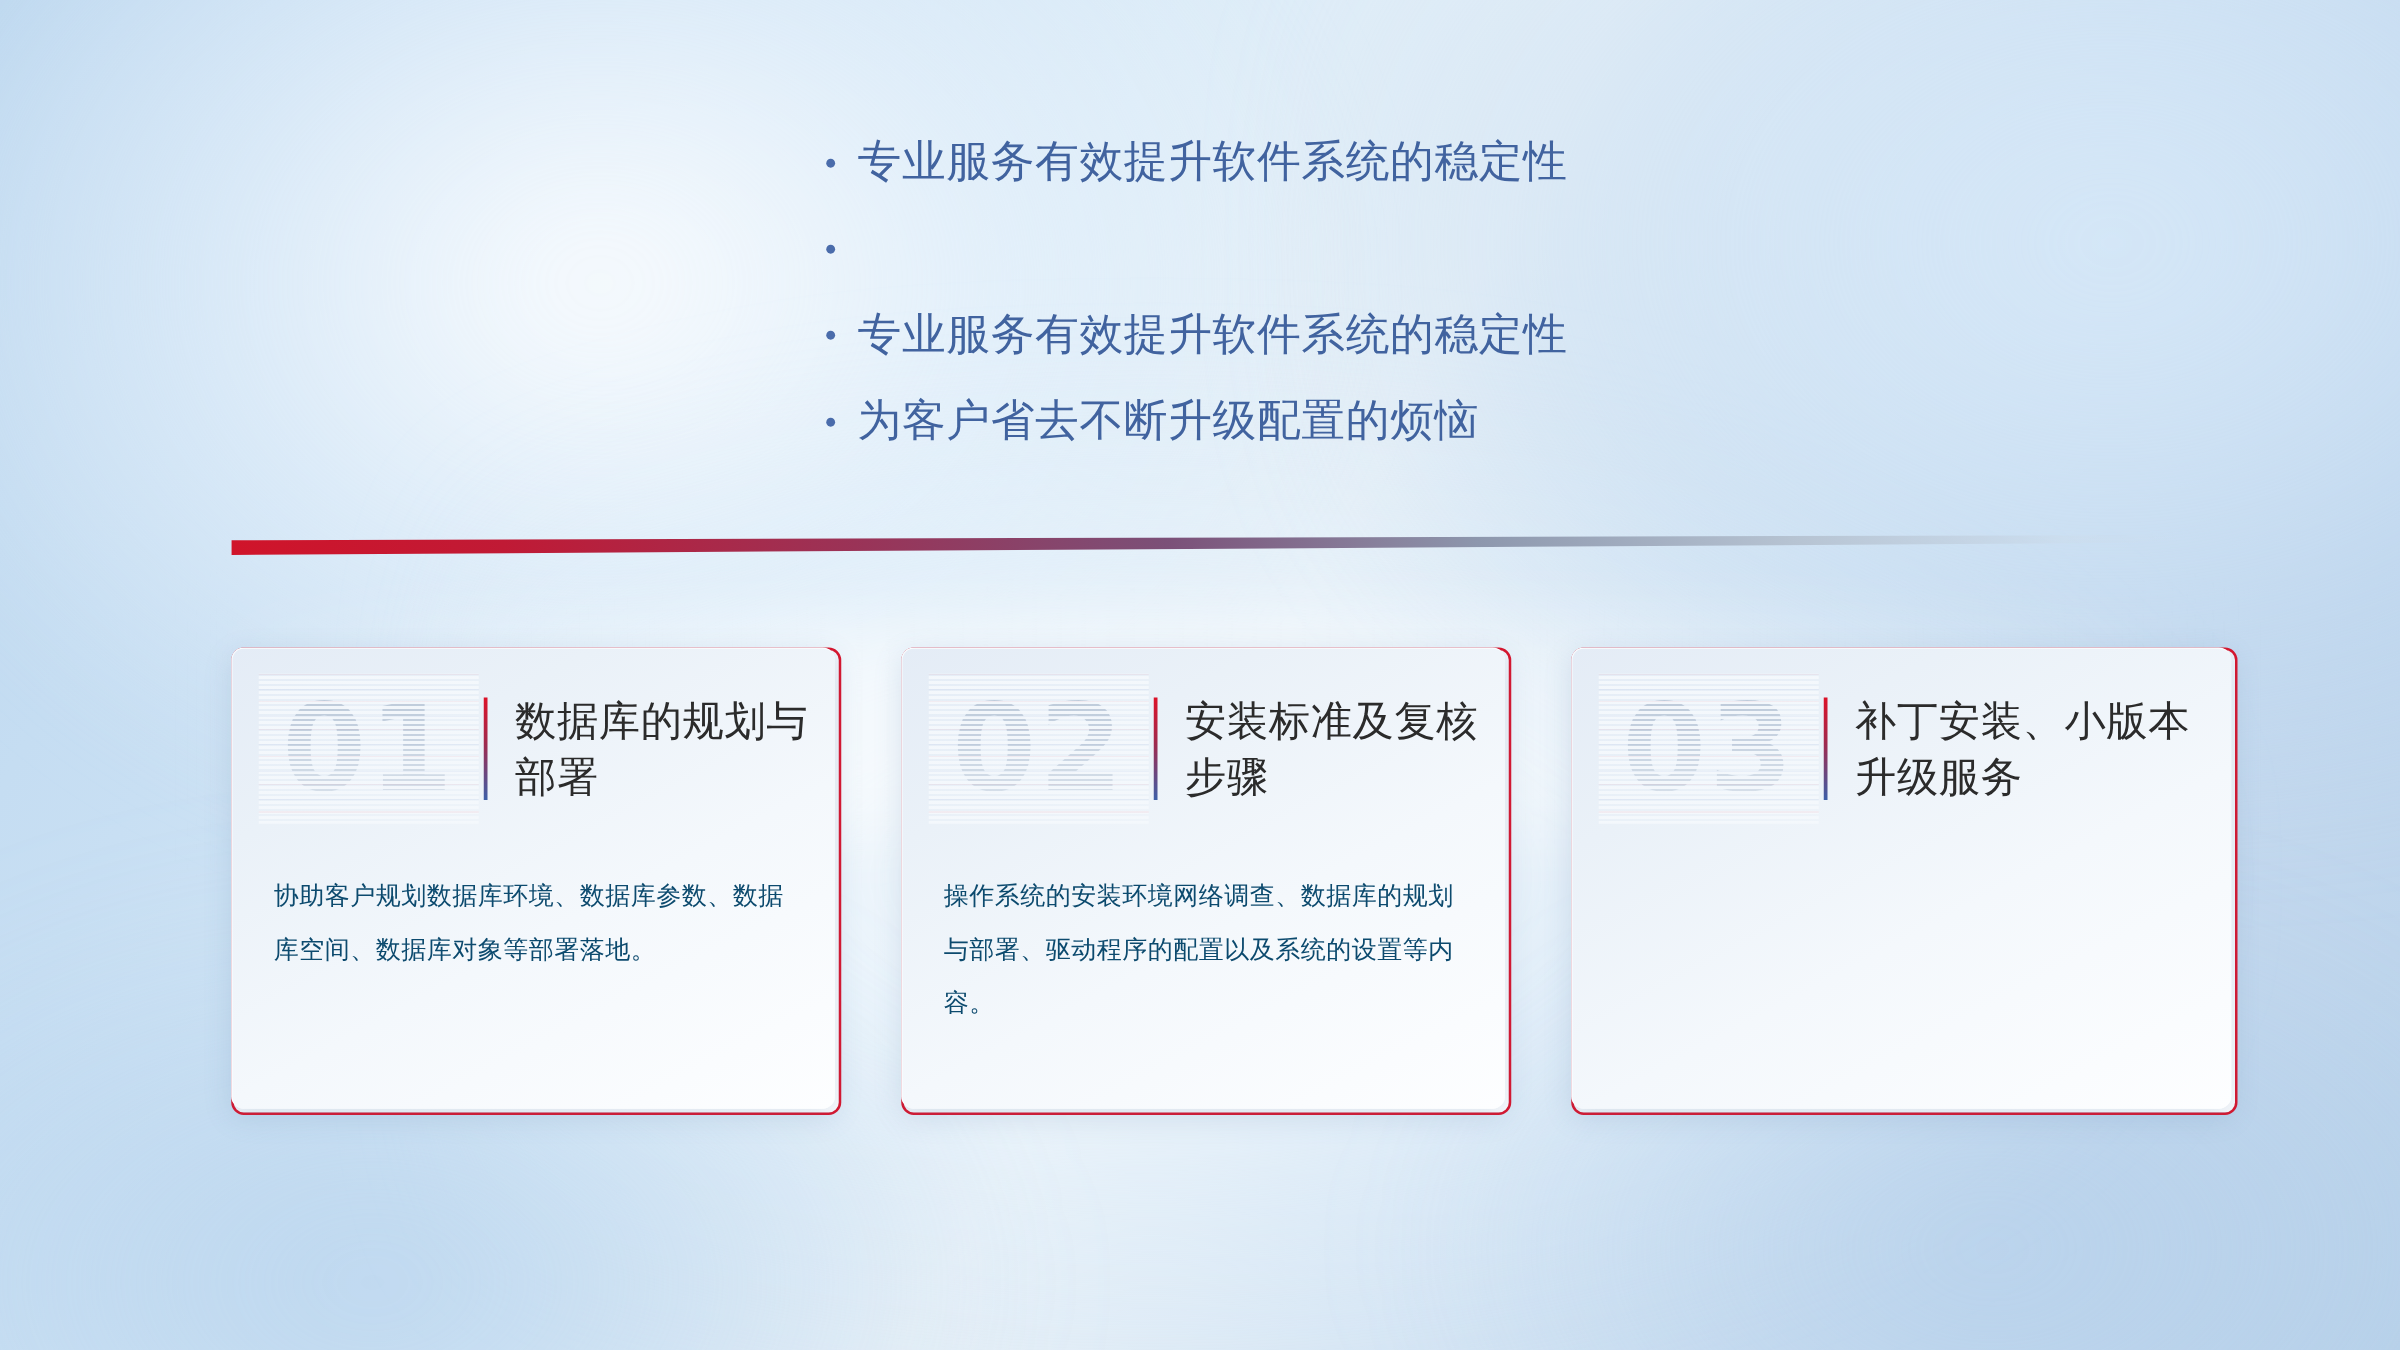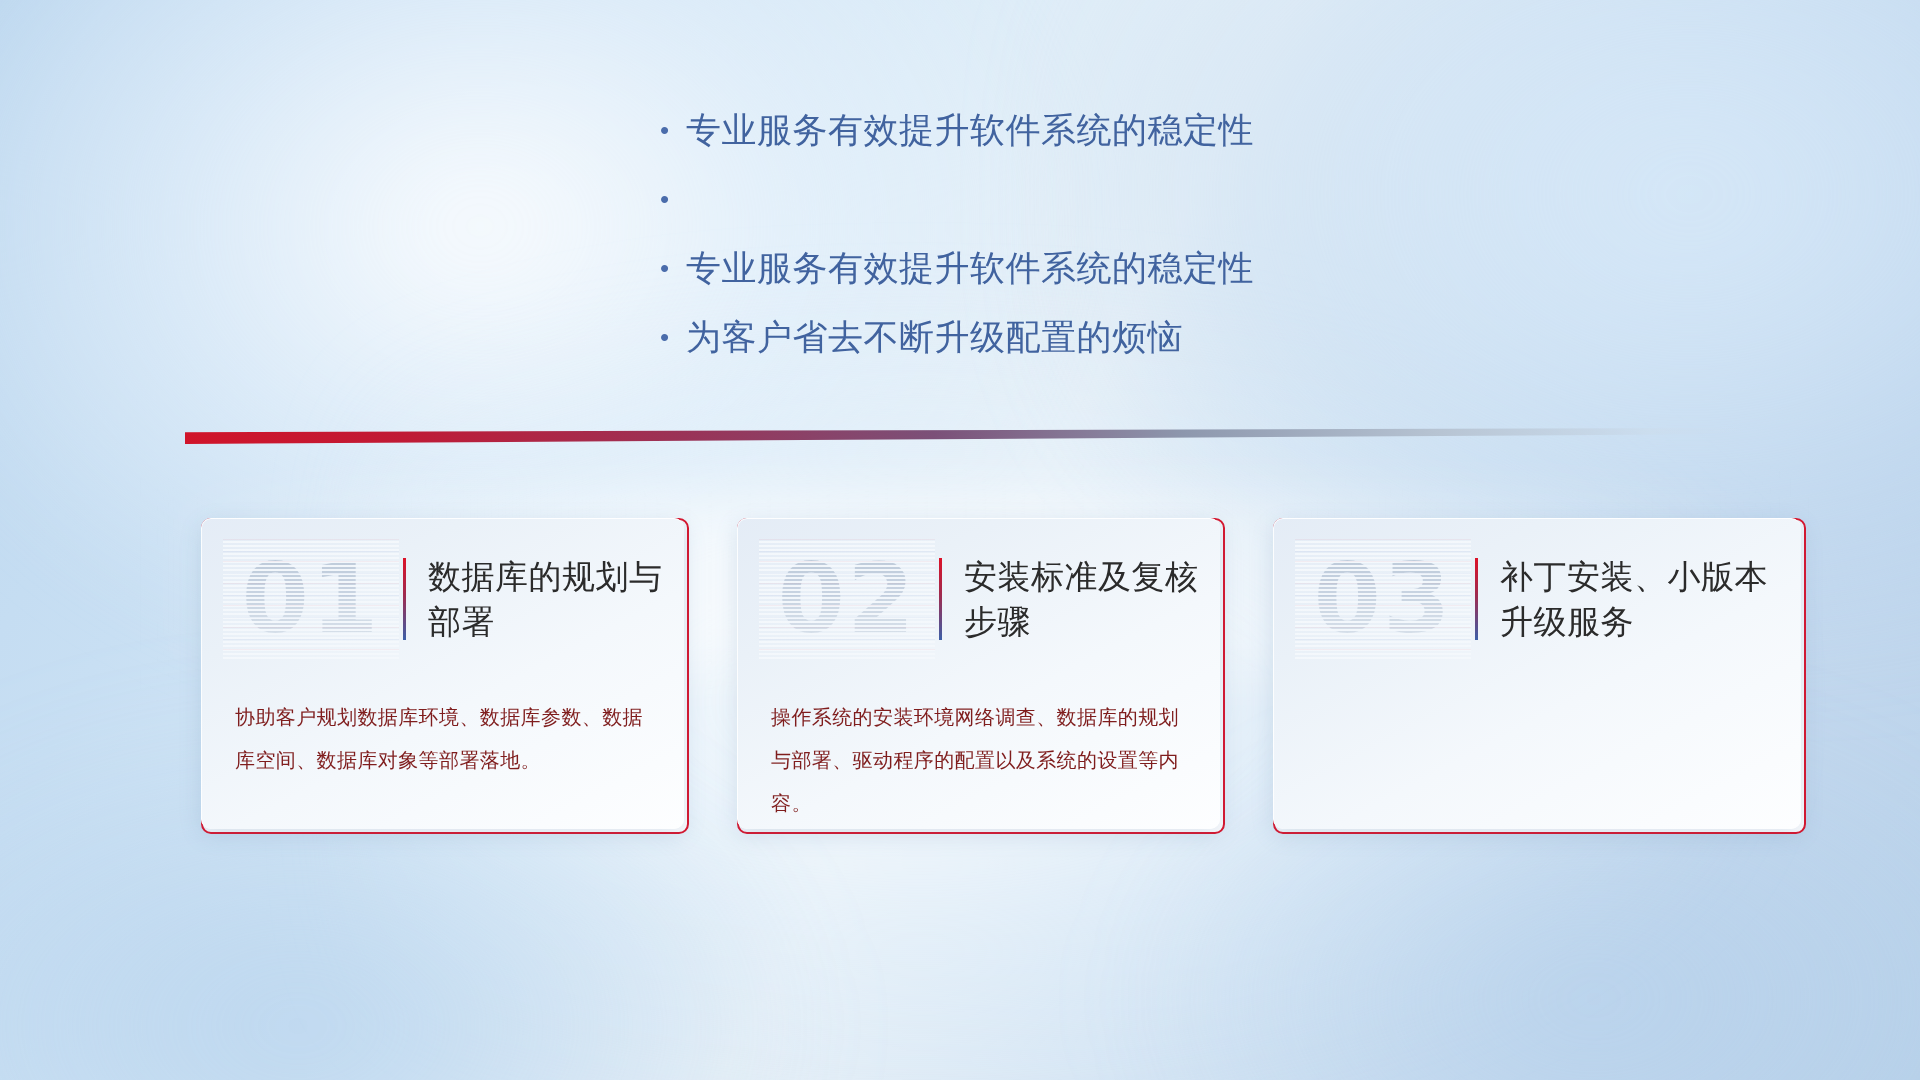--- a/index.html
+++ b/index.html
@@ -40,21 +40,21 @@
     font-family:"Liberation Sans","DejaVu Sans",sans-serif;font-weight:500;}
 
   
   #divider{position:absolute;left:185px;top:428px;width:1560px;height:16px;}
   .div-line{position:absolute;left:0;top:0;width:100%;height:100%;
     background:linear-gradient(90deg,#d0142a 0%,#c01a35 14%,#9a3357 32%,#7b5078 48%,#8d97ad 64%,#b6c3d2 80%,rgba(205,216,228,.25) 94%,rgba(205,216,228,0) 100%);
     clip-path:polygon(0 26%, 100% 0%, 100% 38%, 0 100%);}
 
   
   #cards{position:absolute;left:185px;top:518px;width:1560px;height:388px;}
-  .card{position:absolute;top:0;width:488px;height:316px;margin-left:16px;}
+  .card{position:absolute;top:0;width:488px;height:374px;}
   .card-accent{position:absolute;inset:0;border-radius:10px;
     border:2px solid #d8142c;
     background:linear-gradient(150deg,#e6edf6 0%,#eef3f9 40%,#fbfcfe 100%);}
   .card-face{position:absolute;left:0;top:0;right:5px;bottom:5px;border-radius:10px;
     background:linear-gradient(152deg,#e4ecf6 0%,#eaf1f8 25%,#f4f8fc 58%,#fdfeff 100%);
     box-shadow:0 6px 22px rgba(90,125,165,.18);
     overflow:hidden;}
   .card-face::after{content:"";position:absolute;inset:0;border-radius:10px;
     border-top:1px solid rgba(255,255,255,.9);border-left:1px solid rgba(255,255,255,.85);}
 
@@ -71,21 +71,21 @@
   .ghost-num .tint{position:absolute;inset:0;pointer-events:none;mix-blend-mode:multiply;opacity:.5;
     background:repeating-linear-gradient(180deg, rgba(216,20,44,.10) 0px, rgba(216,20,44,.10) 1px, rgba(255,255,255,0) 1px, rgba(255,255,255,0) 22px),
                repeating-linear-gradient(180deg, rgba(40,80,170,.10) 12px, rgba(40,80,170,.10) 13px, rgba(255,255,255,0) 13px, rgba(255,255,255,0) 34px);}
 
   .head-bar{width:3px;height:82px;flex:0 0 3px;margin:0 22px 0 4px;
     background:linear-gradient(180deg,#dc1228 0%,#a02a4e 45%,#3c5fa8 100%);}
   .card-title{font-size:33px;line-height:45px;color:#2b2b2b;font-weight:500;letter-spacing:.5px;
     font-family:"Liberation Sans","DejaVu Sans",sans-serif;padding-right:14px;}
 
   .card-body{position:absolute;left:34px;right:30px;top:178px;
-    font-size:20px;line-height:43px;color:#7f1d1d;letter-spacing:.4px;
+    font-size:20px;line-height:43px;color:#0c4a6e;letter-spacing:.4px;
     font-family:"Liberation Sans","DejaVu Sans",sans-serif;}
 </style>
 </head>
 <body>
 
 <div id="bg">
   <div class="bg-base"></div>
   <div class="bg-glow-a"></div>
   <div class="bg-glow-b"></div>
   <div class="bg-glow-c"></div>

